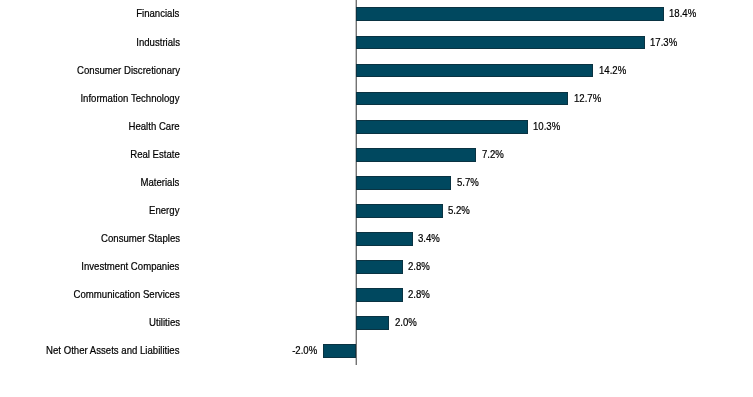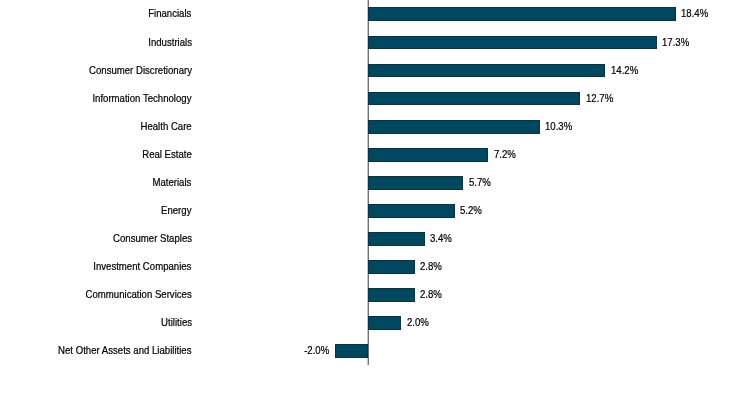--- a/index.html
+++ b/index.html
@@ -2,21 +2,21 @@
 <html><head>
 <meta charset="utf-8">
 <title>Sector Allocation Bar Chart</title>
 <style>
   html,body{margin:0;padding:0;}
   body{
     width:753px;height:397px;background:#ffffff;
     font-family:"Liberation Sans",sans-serif;overflow:hidden;
   }
   #chart{position:relative;width:753px;height:397px;transform:translateZ(0);}
-  .plot{position:absolute;left:16px;top:0;width:696px;height:397px;padding-left:8px;}
+  .plot{position:absolute;left:4px;top:0;width:696px;height:397px;padding-left:8px;}
   .zero-axis{position:absolute;background:#6e6e6e;}
   .row{position:absolute;left:0;width:753px;height:0;}
   .cat-label{
     position:absolute;text-align:right;font-size:11.2px;color:#000000;
     white-space:nowrap;line-height:1;
     transform:scaleX(0.858);transform-origin:100% 50%;
     -webkit-text-stroke:0.22px currentColor;
   }
   .bar{
     position:absolute;background:#00485f;box-sizing:border-box;

